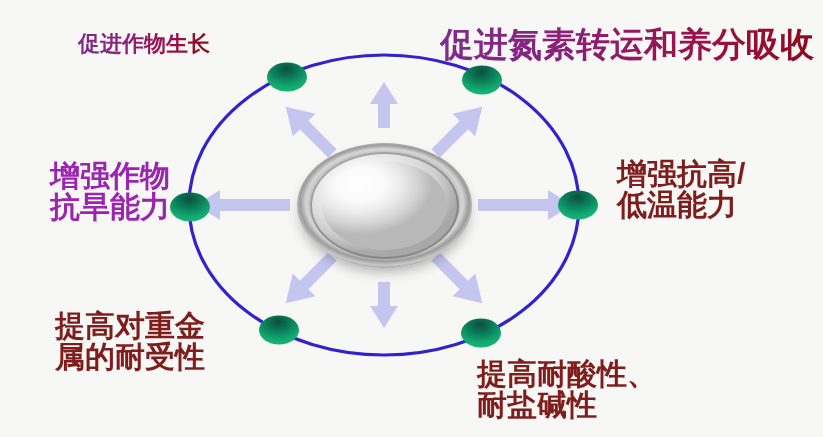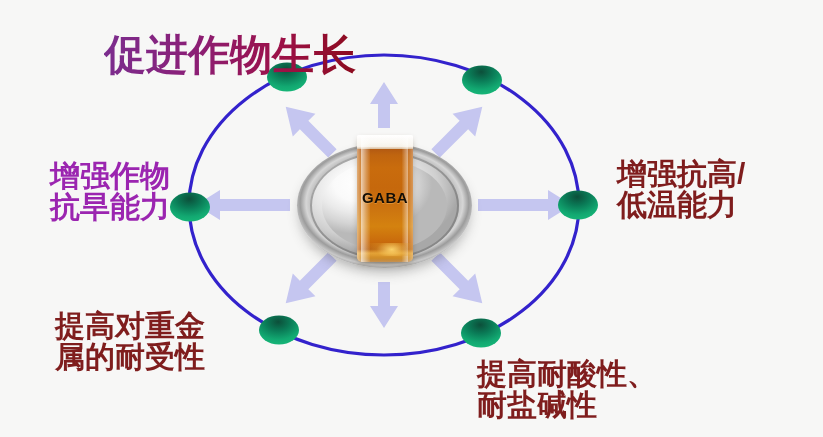--- a/index.html
+++ b/index.html
@@ -149,42 +149,36 @@
       <g>
         <path d="M 478 199 L 478 211 L 548 211 L 548 220 L 572 205 L 548 190 L 548 199 Z"></path>
       </g>
     </g>
   </svg>
 
   <div id="centerpiece">
     <div class="disc"></div>
     <div class="disc-ring"></div>
     <div class="disc-inner"></div>
-    <div class="glass">
-      <div class="glass-rim"></div>
-      <div class="glass-sheen"></div>
-      <div class="glass-sheen2"></div>
-      <div class="glass-foam"></div>
-      <div class="gaba-text">GABA</div>
-    </div>
   </div>
 
   <svg class="layer" viewBox="0 0 823 437" style="pointer-events:none">
     <ellipse cx="384" cy="205" rx="195" ry="150" fill="none" stroke="#3322cc" stroke-width="3.2"></ellipse>
 
     <ellipse cx="287" cy="77" rx="20" ry="14.5" fill="url(#nodeGrad)"></ellipse>
     <ellipse cx="482" cy="80" rx="20" ry="14.5" fill="url(#nodeGrad)"></ellipse>
     <ellipse cx="190" cy="207" rx="20" ry="14.5" fill="url(#nodeGrad)"></ellipse>
     <ellipse cx="578" cy="205" rx="20" ry="14.5" fill="url(#nodeGrad)"></ellipse>
     <ellipse cx="279" cy="330" rx="20" ry="14.5" fill="url(#nodeGrad)"></ellipse>
     <ellipse cx="481" cy="333" rx="20" ry="14.5" fill="url(#nodeGrad)"></ellipse>
   </svg>
 
-  <div class="label grad" style="left:78px;top:33px;font-size:42px;margin-left:26px;">促进作物生长</div>
+  <div class="label grad" style="left:78px;top:33px;font-size:22px;">促进作物生长</div>
 
+  <div class="label grad" style="left:440px;top:27px;font-size:34px;">促进氮素转运和养分吸收</div>
 
   <div class="label violet" style="left:30px;top:160px;font-size:30px;margin-left:20px;">增强作物
 抗旱能力</div>
 
   <div class="label navy" style="left:617px;top:158px;font-size:30px;">增强抗高/
 低温能力</div>
 
   <div class="label navy" style="left:477px;top:358px;font-size:30px;">提高耐酸性、
 耐盐碱性</div>
 

